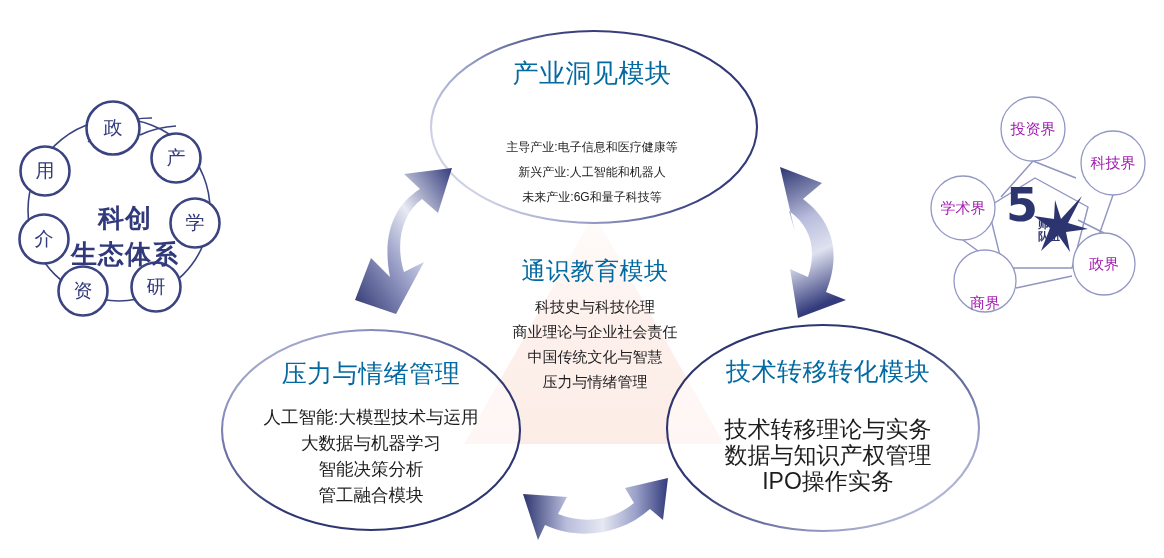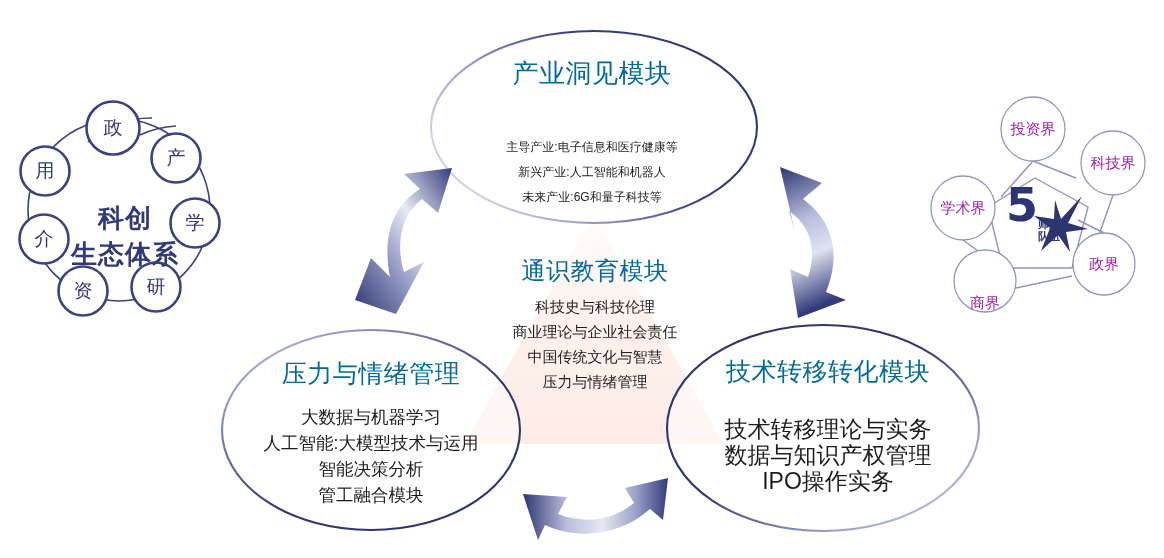--- a/index.html
+++ b/index.html
@@ -318,22 +318,22 @@
       <div>科技史与科技伦理</div>
       <div>商业理论与企业社会责任</div>
       <div>中国传统文化与智慧</div>
       <div>压力与情绪管理</div>
     </div>
   </div>
 
   <div class="module" id="mod-mgmt">
     <div class="m-title">压力与情绪管理</div>
     <div class="m-lines">
+      <div>人工智能:大模型技术与运用</div>
       <div>大数据与机器学习</div>
-      <div>人工智能:大模型技术与运用</div>
       <div>智能决策分析</div>
       <div>管工融合模块</div>
     </div>
   </div>
 
   <div class="module" id="mod-transfer">
     <div class="m-title">技术转移转化模块</div>
     <div class="m-lines">
       <div>技术转移理论与实务</div>
       <div>数据与知识产权管理</div>

